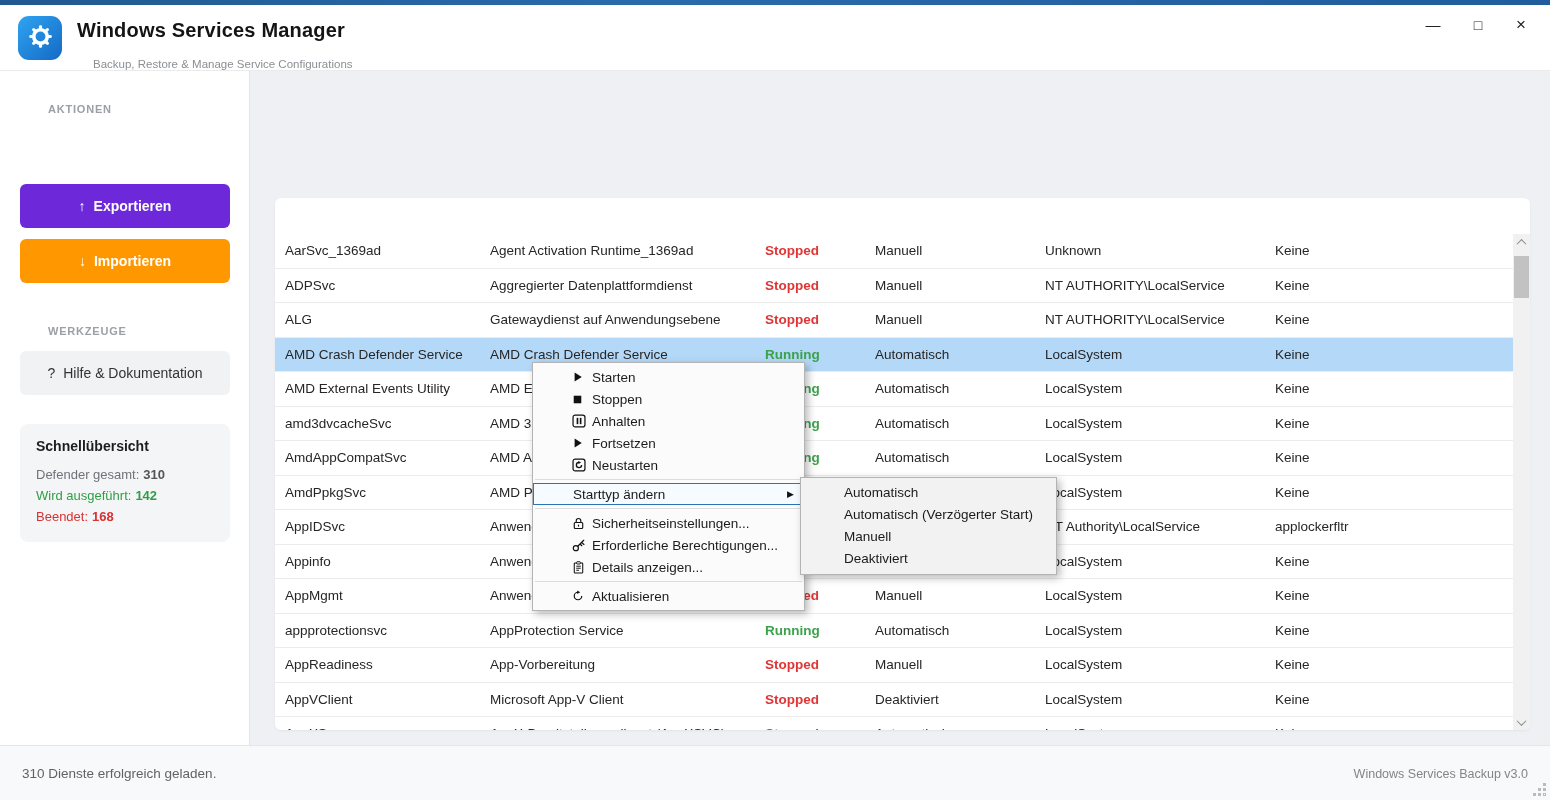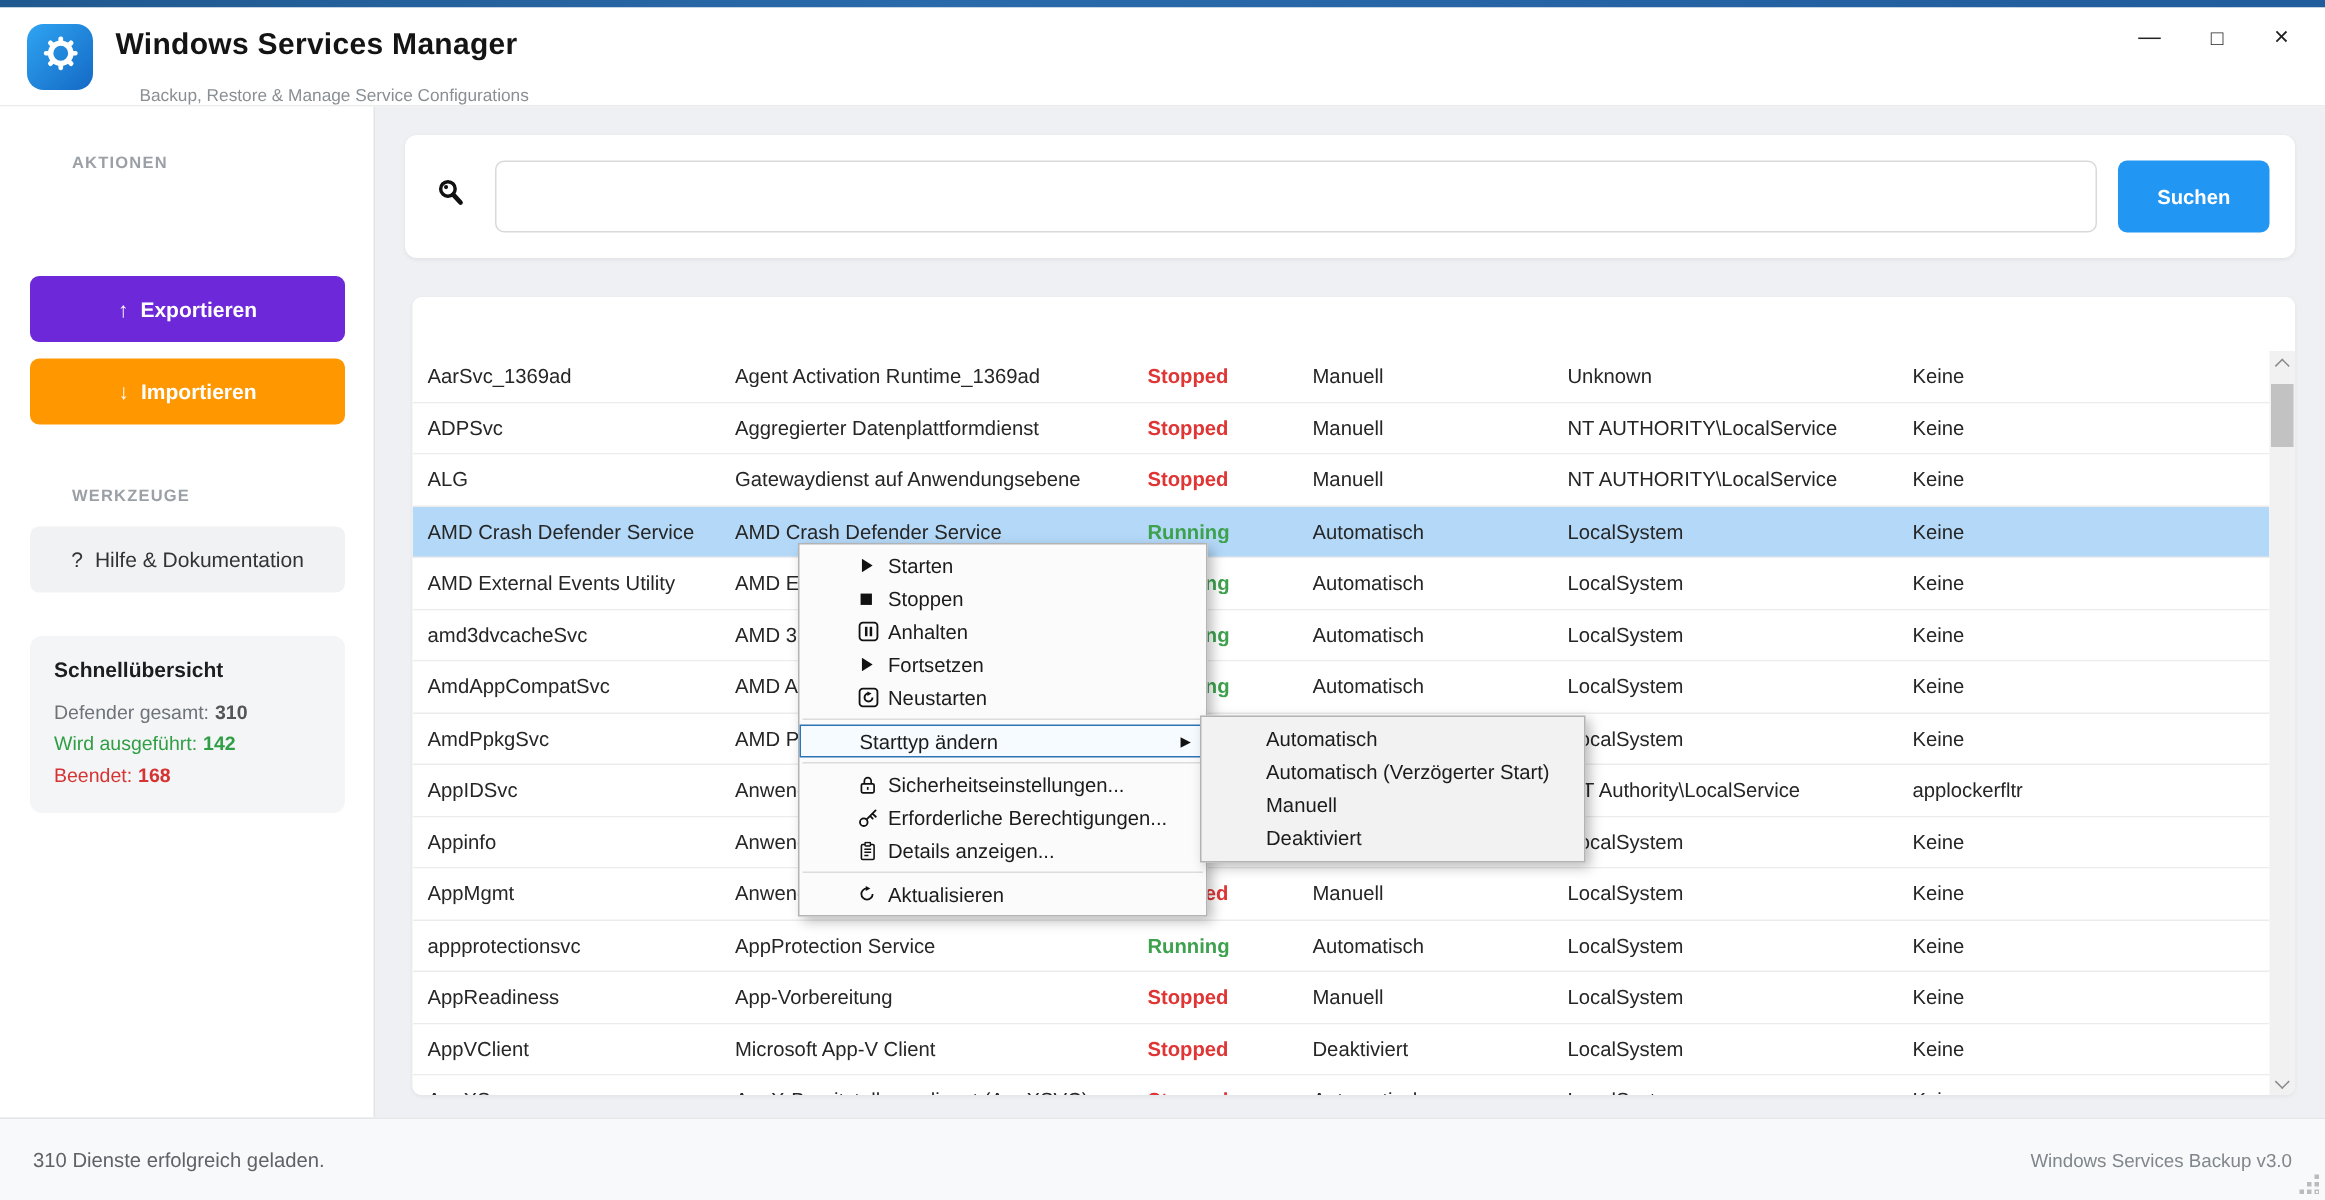--- a/index.html
+++ b/index.html
@@ -145,31 +145,20 @@
       <span>Wird ausgeführt:</span><span class="num">142</span>
     </div>
     <div class="quick-line" id="quick-stopped">
       <span>Beendet:</span><span class="num">168</span>
     </div>
   </div>
 
 </nav>
 
 <main id="main">
-  <div id="search-card">
-    <span id="search-glass">
-      <svg viewBox="0 0 20 20" width="21" height="21">
-          <circle cx="8.2" cy="7.6" r="4.6" fill="none" stroke="#111" stroke-width="2.2"></circle>
-          <line x1="11.6" y1="11.2" x2="16.2" y2="16.2" stroke="#111" stroke-width="3" stroke-linecap="round"></line>
-          <circle cx="7" cy="6.4" r="1.3" fill="#111"></circle>
-        </svg>
-    </span>
-    <input id="search-input" type="text" value="" style="">
-    <button id="search-btn">Suchen</button>
-  </div>
 
   <div id="table-card">
     <div id="tbody">
         <div class="trow grid-cols">
           <div class="cell">AarSvc_1369ad</div>
           <div class="cell">Agent Activation Runtime_1369ad</div>
           <div class="cell st-stopped">Stopped</div>
           <div class="cell">Manuell</div>
           <div class="cell">Unknown</div>
           <div class="cell">Keine</div>

